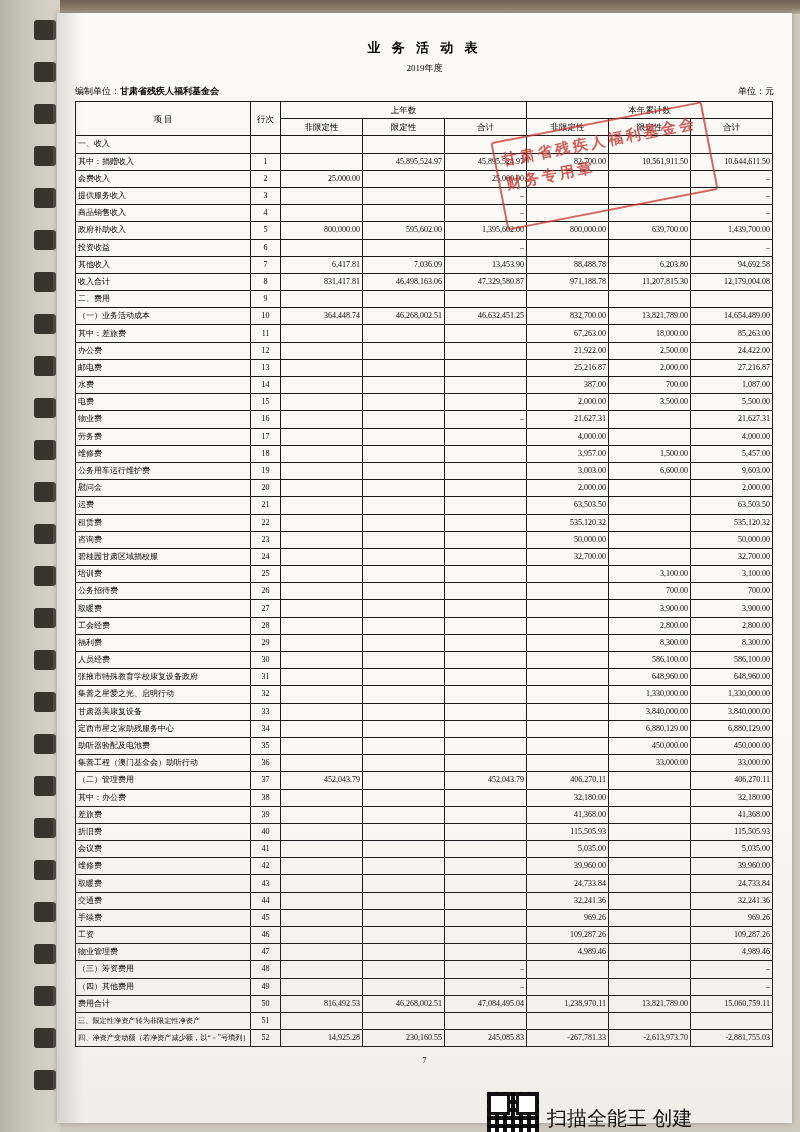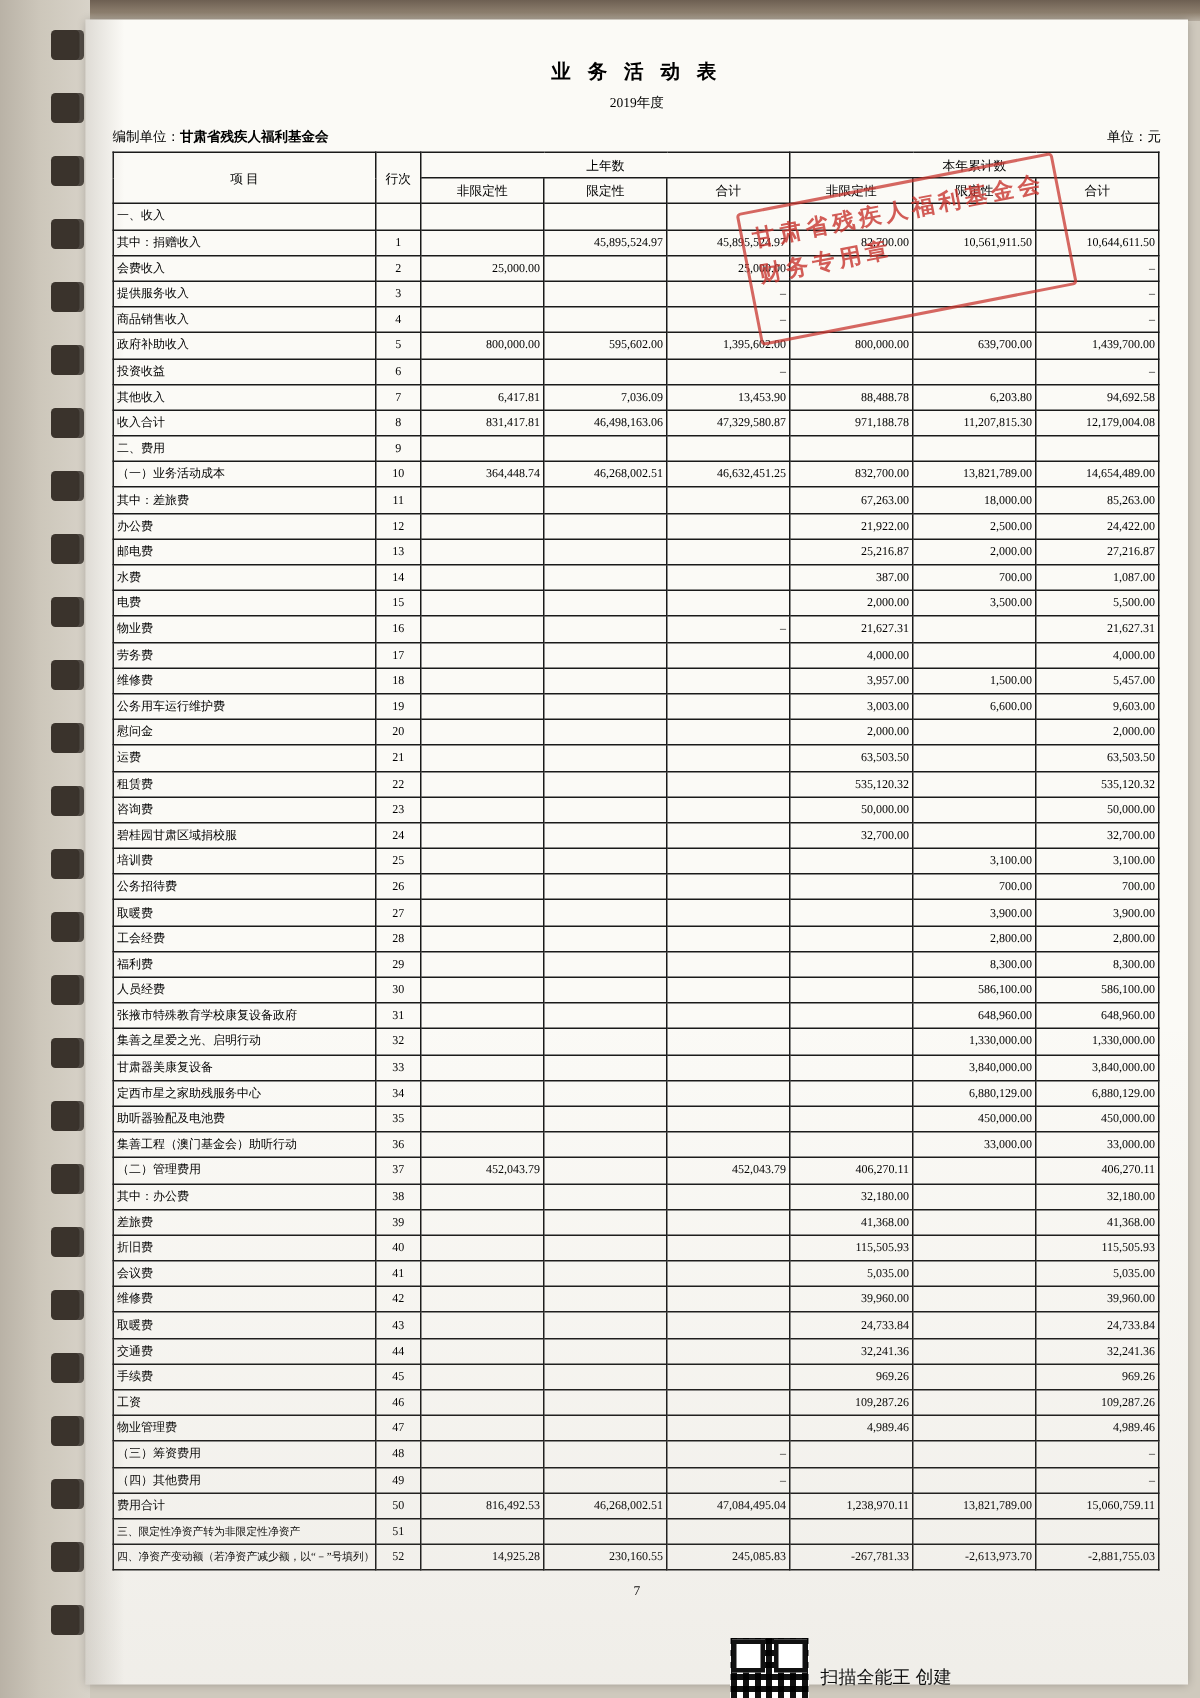--- a/index.html
+++ b/index.html
@@ -98,21 +98,21 @@
       repeating-linear-gradient(0deg,#111 0 4px,#fff 4px 8px);
     background-blend-mode:multiply;
     position:relative;
   }
   .qr::before, .qr::after{
     content:""; position:absolute; width:16px; height:16px;
     border:3px solid #111; background:#fff;
   }
   .qr::before{ left:1px; top:1px; }
   .qr::after{ right:1px; top:1px; }
-  .qr-label { font-size:12px; color:#111; font-family:"Liberation Sans", sans-serif; }
+  .qr-label { font-size:20px; color:#111; font-family:"Liberation Sans", sans-serif; }
 </style>
 </head>
 <body>
 
 <div class="top-edge"></div>
 
 <div class="binding">
   <div class="ring" style="top:20px"></div>
   <div class="ring" style="top:62px"></div>
   <div class="ring" style="top:104px"></div>

